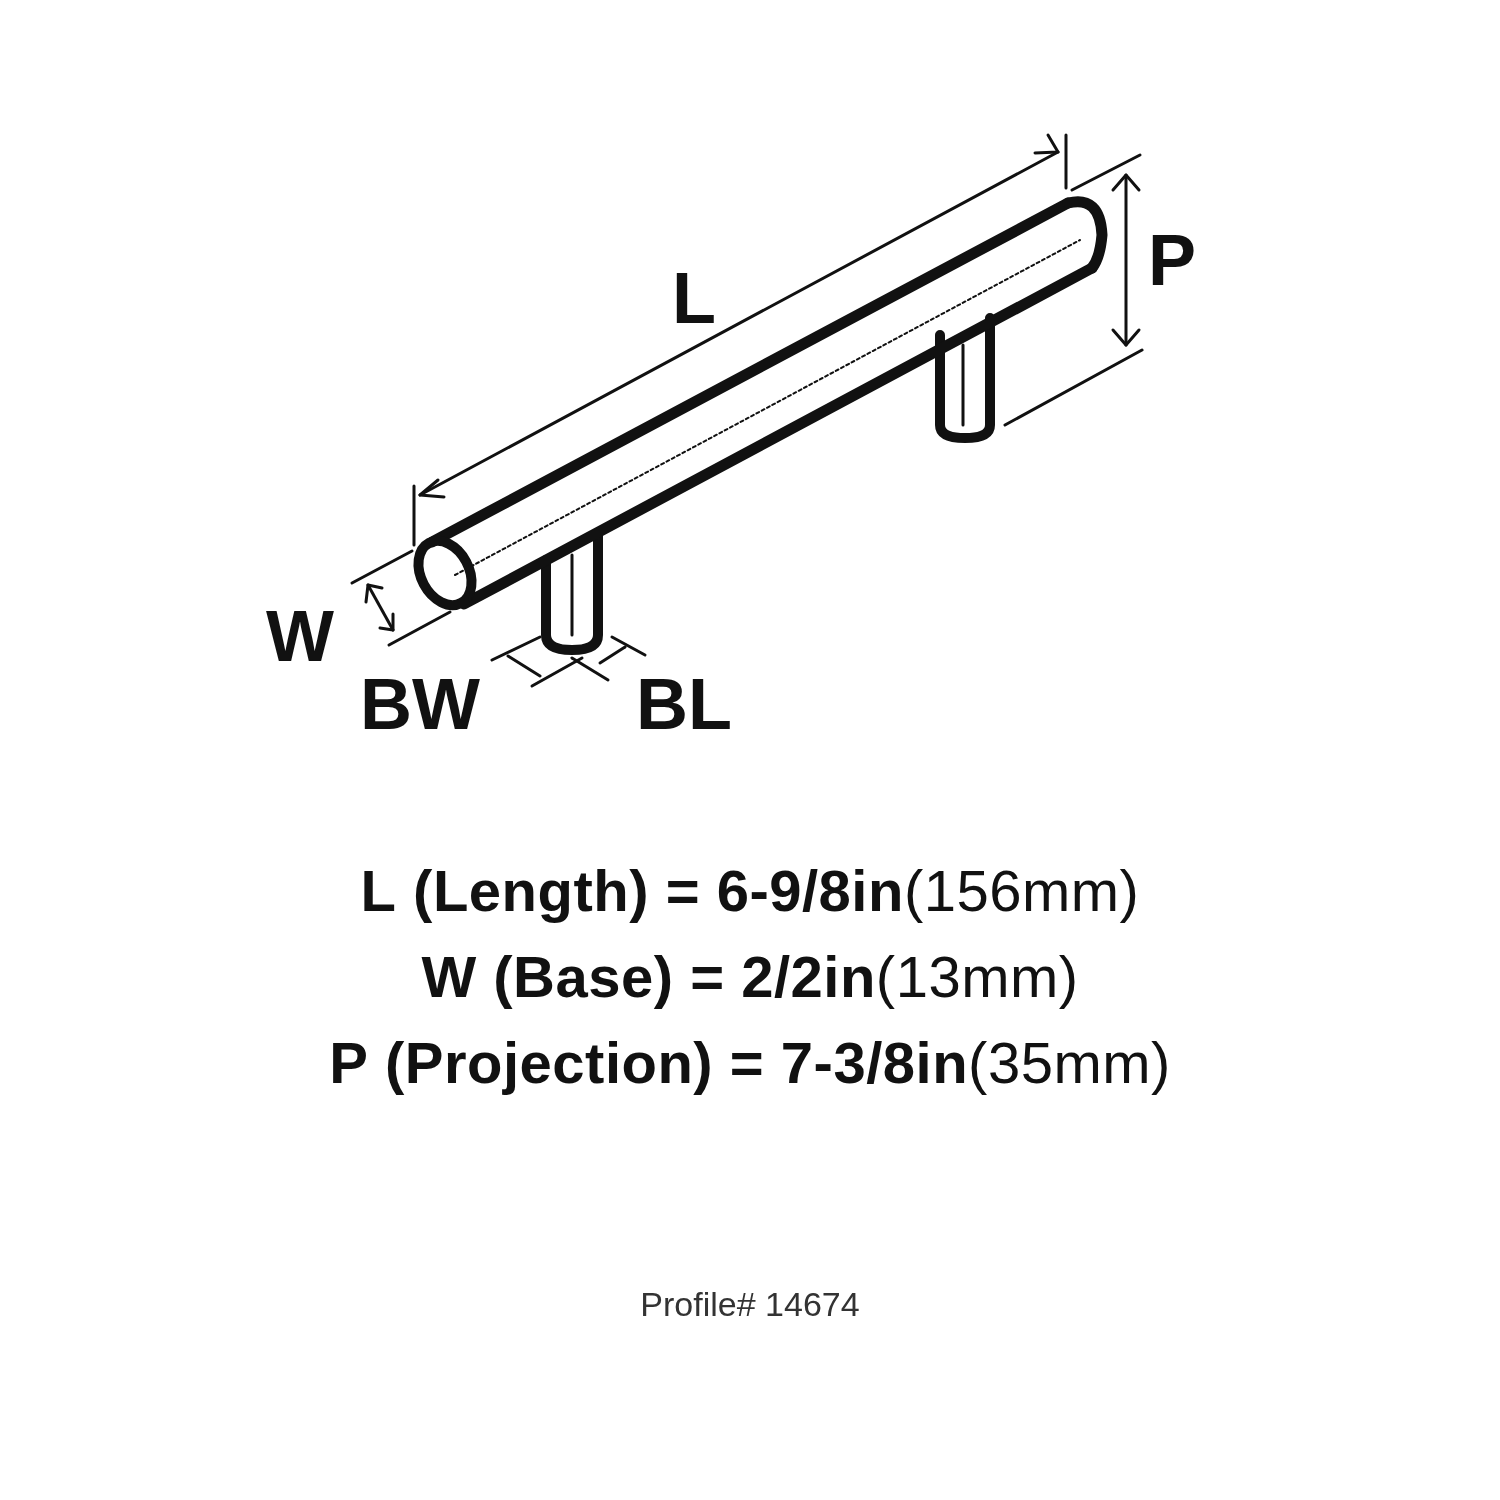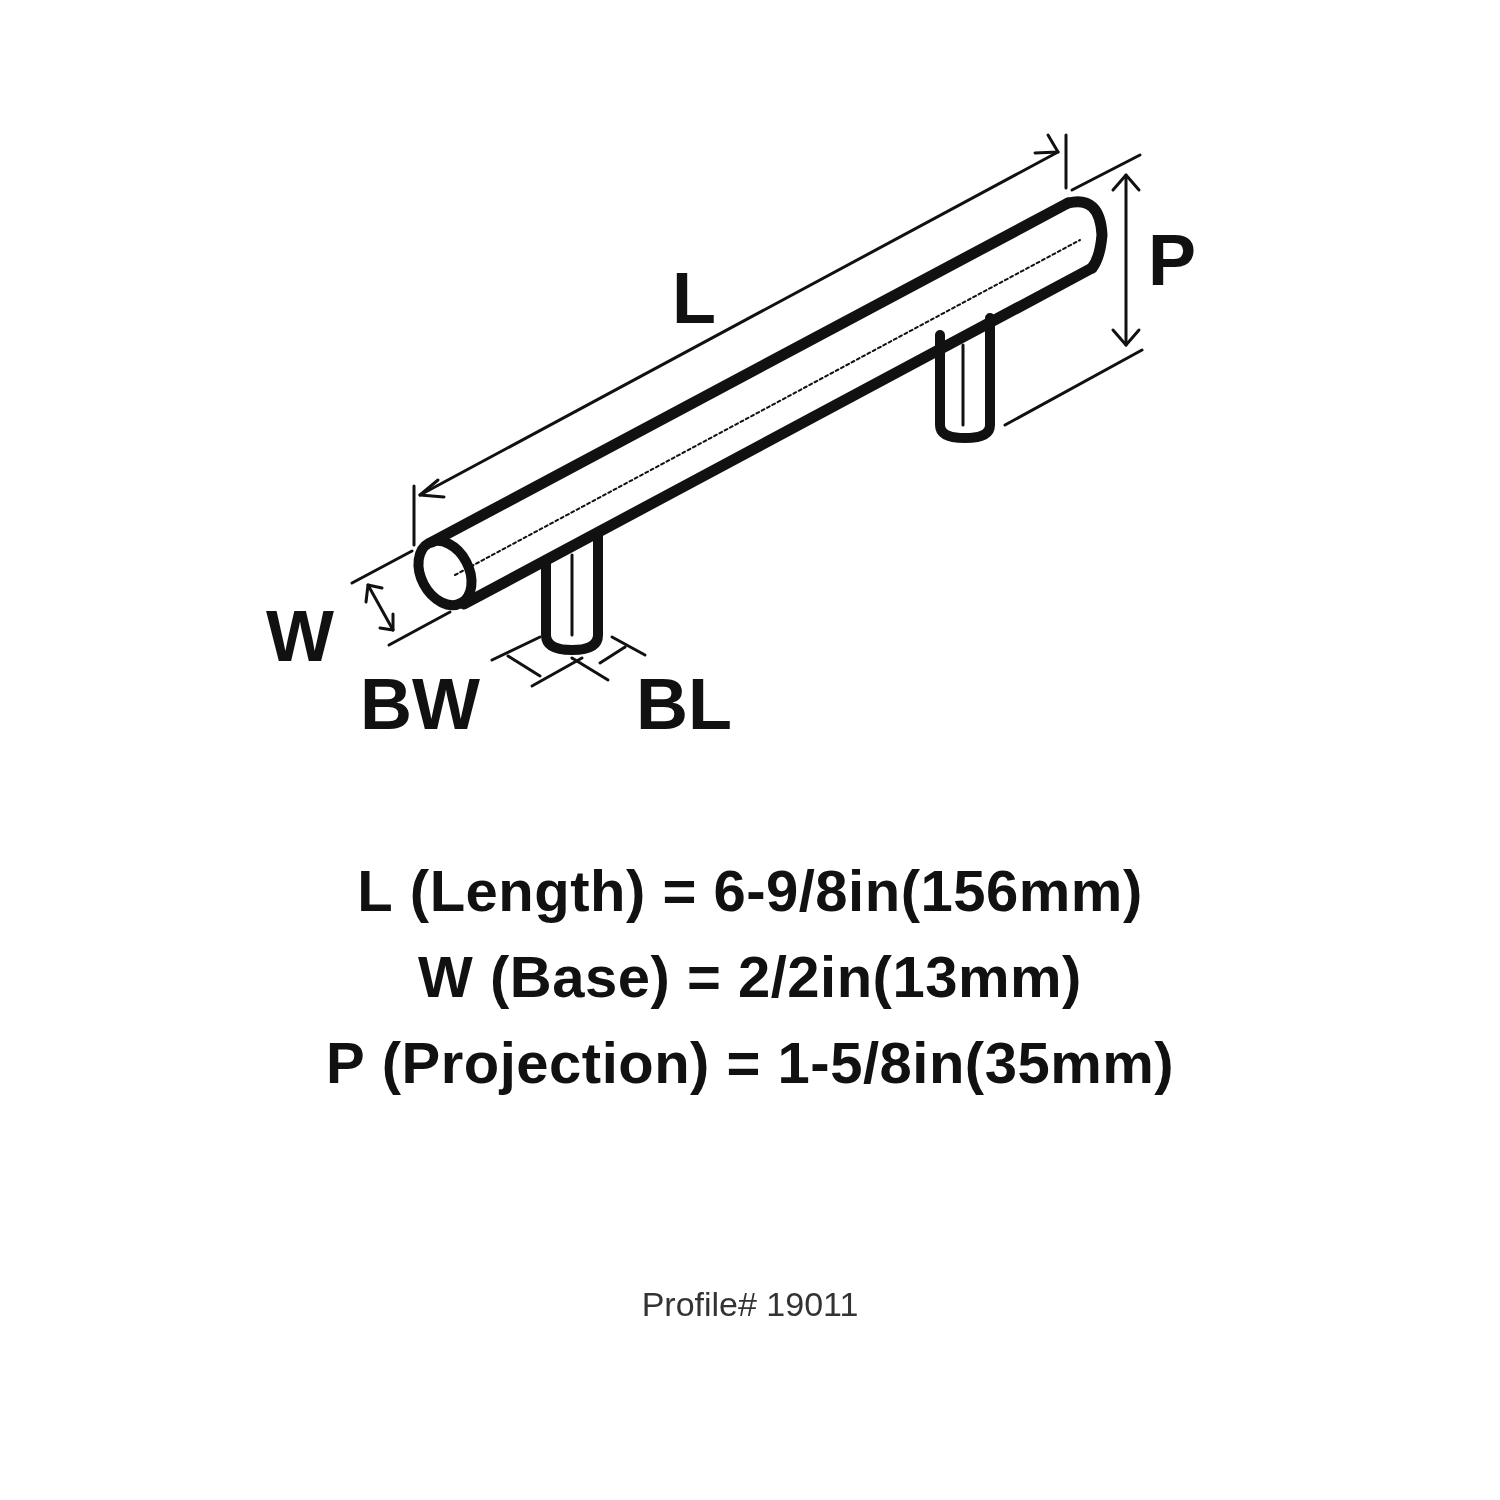--- a/index.html
+++ b/index.html
@@ -5,21 +5,21 @@
     html, body { margin: 0; padding: 0; background: #ffffff; }
     body { width: 1500px; height: 1500px; position: relative; overflow: hidden; font-family: "Liberation Sans", "DejaVu Sans", sans-serif; color: #111; }
     #diagram { position: absolute; left: 0; top: 0; width: 1500px; height: 800px; }
     .dim-label { position: absolute; font-weight: bold; font-size: 72px; line-height: 1; color: #111; }
     #specs { position: absolute; left: 0; top: 848px; width: 1500px; text-align: center; }
     .spec-row { font-size: 58px; line-height: 86px; height: 86px; white-space: nowrap; letter-spacing: 0.5px; }
     .spec-row .code { font-weight: bold; }
     .spec-row .name { font-weight: bold; }
     .spec-row .eq { font-weight: bold; }
     .spec-row .imp { font-weight: bold; }
-    .spec-row .met { font-weight: bold; margin-top: 18px; }
+    .spec-row .met { font-weight: normal; margin-top: 18px; }
     #profile { position: absolute; left: 0; top: 1285px; width: 1500px; text-align: center; font-size: 34px; color: #333; }
   </style>
 </head>
 <body>
 
 <svg id="diagram" viewBox="0 0 1500 800" xmlns="http://www.w3.org/2000/svg">
   <g fill="none" stroke="#111" stroke-linecap="round" stroke-linejoin="round">
 
     <g>
       <path d="M 940 335 L 940 425 Q 940 438 965 438 Q 990 438 990 425 L 990 318" stroke-width="10"></path>
@@ -88,17 +88,17 @@
   <div class="spec-row">
     <span class="code">W</span>
     <span class="name">(Base)</span>
     <span class="eq">=</span>
     <span class="imp">2/2in</span><span class="met">(13mm)</span>
   </div>
   <div class="spec-row">
     <span class="code">P</span>
     <span class="name">(Projection)</span>
     <span class="eq">=</span>
-    <span class="imp">1-5/8in</span><span class="met">(35mm)</span>
+    <span class="imp">7-3/8in</span><span class="met">(35mm)</span>
   </div>
 </div>
 
-<div id="profile">Profile# 19011</div>
+<div id="profile">Profile# 14674</div>
 
 </body></html>

